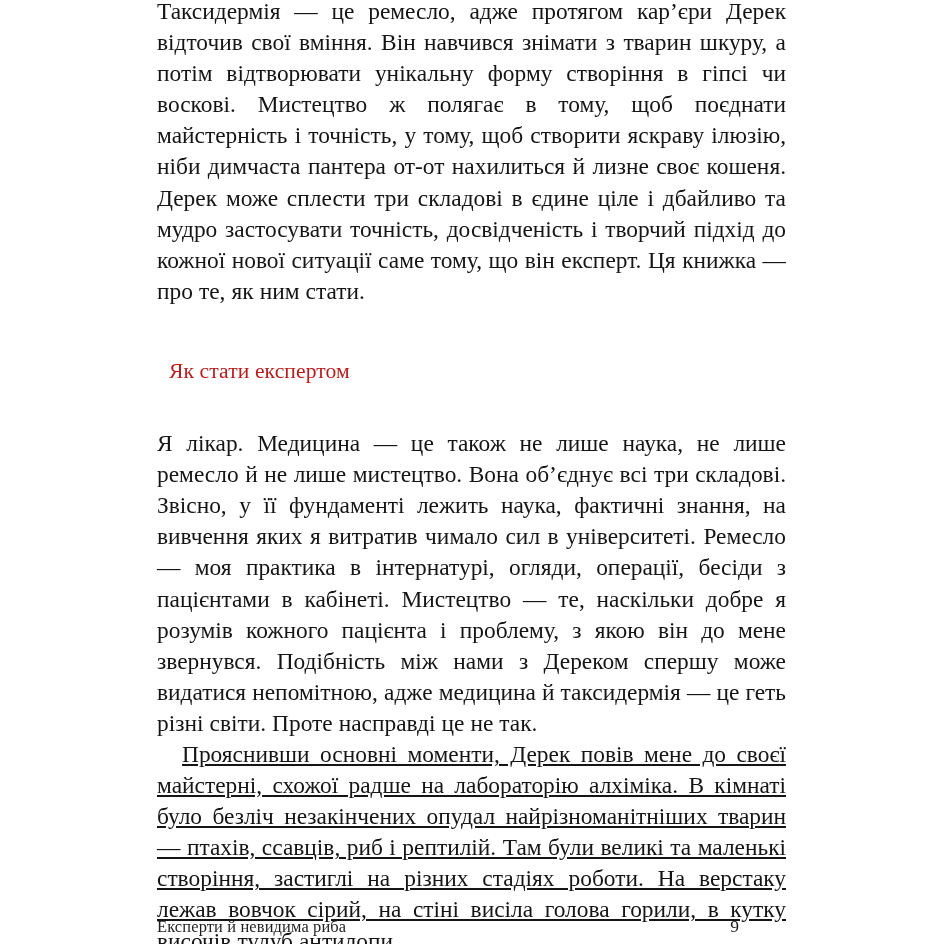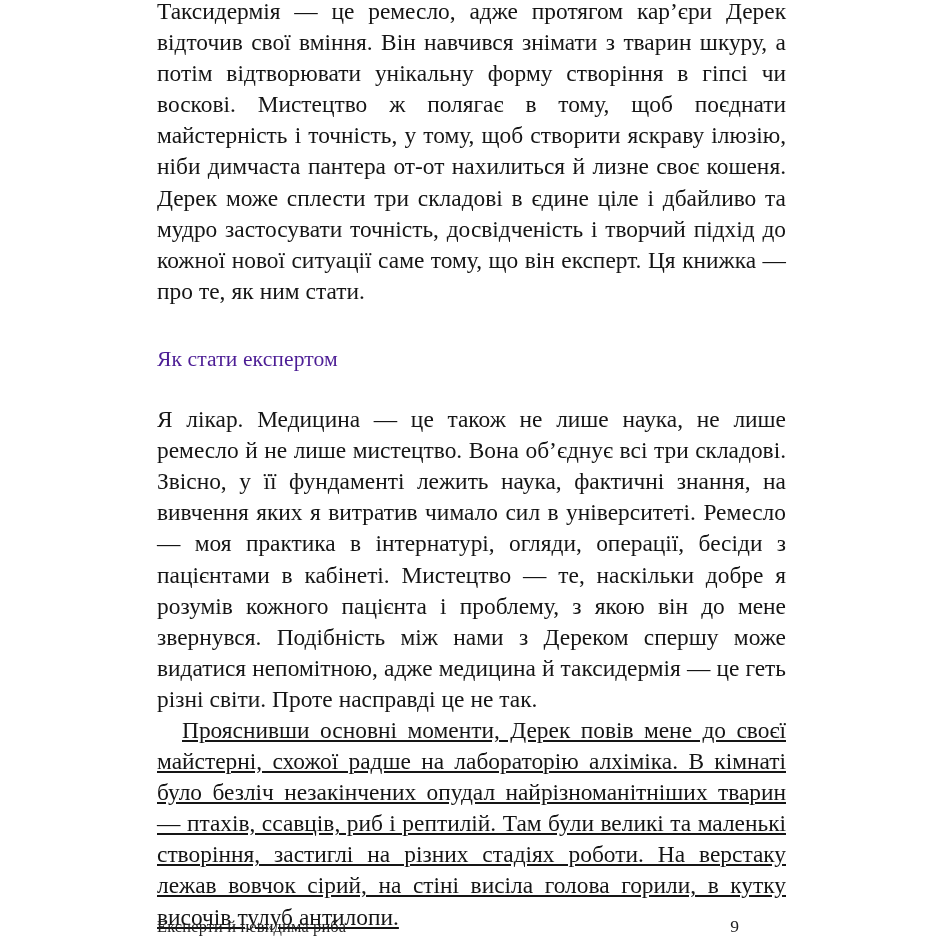--- a/index.html
+++ b/index.html
@@ -41,25 +41,25 @@
     word-spacing: 0.2px;
     color: #151515;
   }
 
   p.body-par.indent {
     text-indent: 25px;
     text-decoration: underline;
   }
 
   .sec-heading {
-    margin: 0;
+    margin: 12px;
     font-size: 21.6px;
     line-height: 31.1px;
     font-weight: 400;
-    color: #4c1d95;
+    color: #b91c1c;
     letter-spacing: 0.1px;
   }
 
   
   .gap-before-heading { height: 37px; }
   .gap-after-heading  { height: 29px; }
 
   .footer {
     position: absolute;
     left: 157px;

